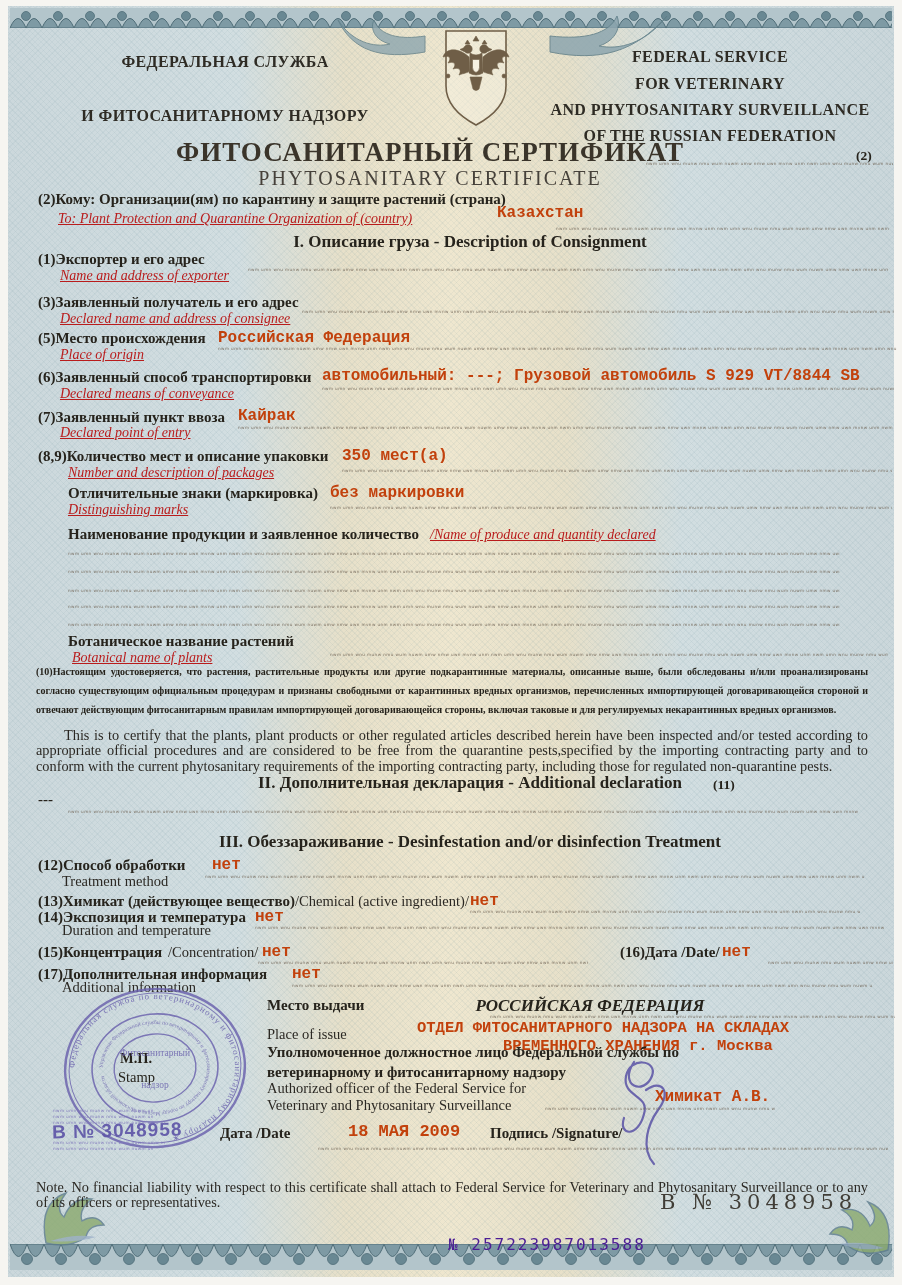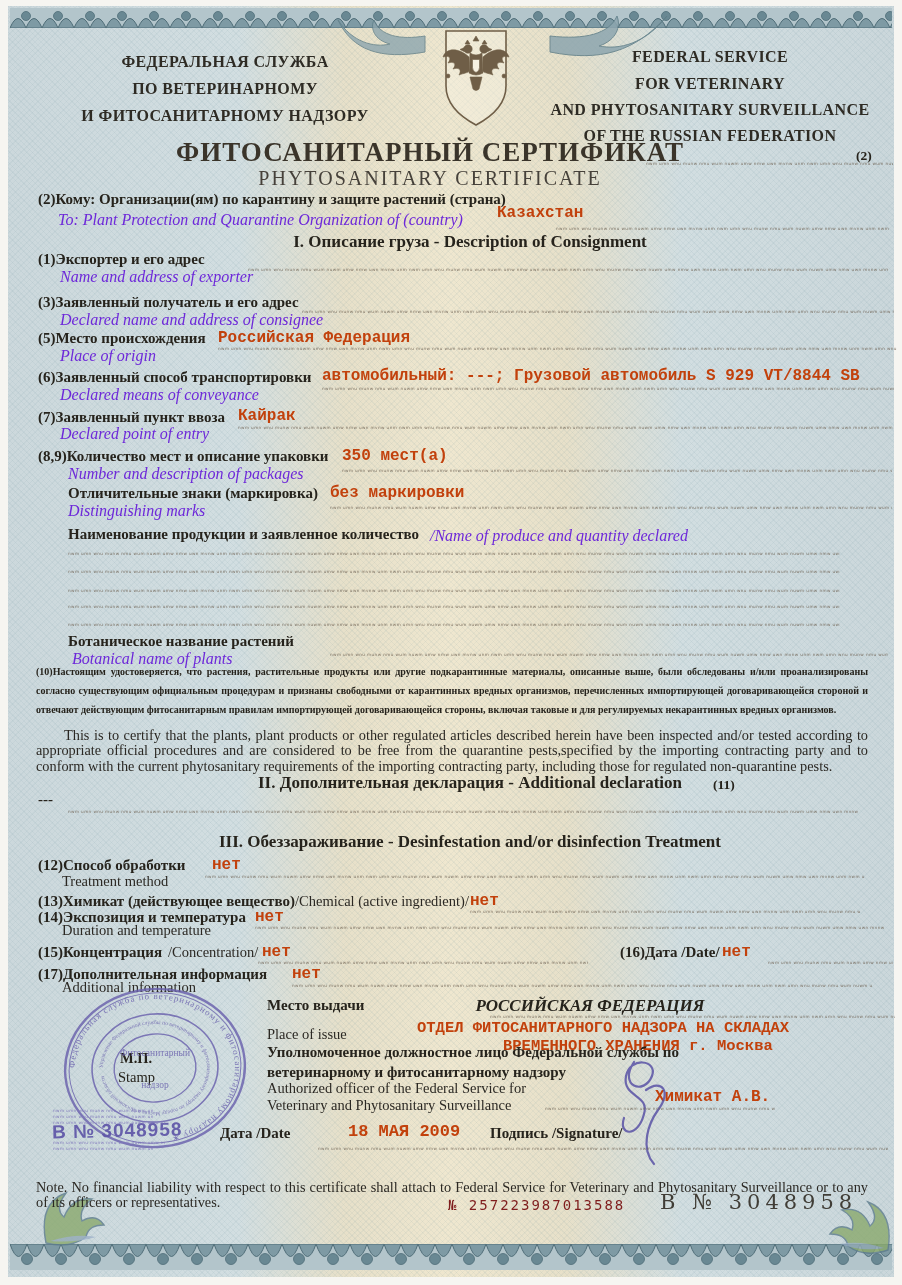--- a/index.html
+++ b/index.html
@@ -6,35 +6,35 @@
   .page{position:relative;width:902px;height:1285px;background:#f6f5f1;overflow:hidden;
         font-family:"Liberation Serif",serif;}
   .sheet{position:absolute;left:8px;top:6px;right:8px;bottom:8px;
     background:linear-gradient(90deg,#ccd8dc 0%,#d2dee1 26%,#e7e0c9 38%,#efe7cf 50%,#e7e0c9 63%,#d2dee1 76%,#cbd7db 100%);}
   .sheet::before{content:"";position:absolute;inset:0;
     background:repeating-linear-gradient(45deg,rgba(96,138,150,.08) 0 1px,transparent 1px 4px);}
   .sheet::after{content:"";position:absolute;inset:0;
     background:repeating-linear-gradient(-45deg,rgba(96,138,150,.07) 0 1px,transparent 1px 4px);}
   .abs{position:absolute;}
   .lab{font-family:"Liberation Serif",serif;font-weight:700;font-size:15px;color:#26231c;white-space:nowrap;}
-  .sub{font-family:"Liberation Serif",serif;font-style:italic;font-size:16px;color:#6d28d9;white-space:nowrap;}
+  .sub{font-family:"Liberation Serif",serif;font-style:italic;font-size:14px;color:#b91c1c;white-space:nowrap;text-decoration:underline;}
   .subu{font-family:"Liberation Serif",serif;font-size:14.5px;color:#2b2823;white-space:nowrap;}
   .val{font-family:Liberation Mono, monospace;font-weight:700;font-size:16px;color:#c2410c;white-space:nowrap;}
   .h-sec{font-family:"Liberation Serif",serif;font-weight:700;font-size:17px;color:#26231c;text-align:center;}
   .hdr{font-family:"Liberation Serif",serif;font-weight:700;font-size:16px;color:#2e2b24;letter-spacing:.4px;text-align:center;white-space:nowrap;}
   .title-ru{font-family:"Liberation Serif",serif;font-weight:700;font-size:27px;color:#3a342a;letter-spacing:1px;text-align:center;white-space:nowrap;}
   .title-en{font-family:"Liberation Serif",serif;font-size:20px;color:#46413a;letter-spacing:2px;text-align:center;white-space:nowrap;}
   .para{font-family:"Liberation Serif",serif;font-weight:700;font-size:10px;line-height:19px;color:#26231c;text-align:justify;}
   .para-en{font-family:"Liberation Serif",serif;font-size:14.3px;line-height:15.4px;color:#2b2823;text-align:justify;text-indent:28px;}
   .micro{position:absolute;height:5px;overflow:hidden;font-family:"DejaVu Sans",sans-serif;font-size:4.2px;
          letter-spacing:.4px;color:#6e6152;white-space:nowrap;opacity:.85;}
   .micro.violet{color:#8179bd;opacity:.95;}
   .serial-violet{font-family:"Liberation Sans",sans-serif;font-weight:700;font-size:19px;color:#5f56a8;
          letter-spacing:1px;transform:rotate(-1.3deg);opacity:.92;white-space:nowrap;}
-  .mono-num{font-family:"DejaVu Sans Mono",monospace;font-size:14px;color:#7f1d1d;letter-spacing:2px;white-space:nowrap;}
+  .mono-num{font-family:"DejaVu Sans Mono",monospace;font-size:16px;color:#4c1d95;letter-spacing:2px;white-space:nowrap;margin-top:38px;}
   .blank-serial{font-family:"DejaVu Serif",serif;font-size:21px;color:#403d36;letter-spacing:5px;white-space:nowrap;}
   .place-it{font-family:"Liberation Serif",serif;font-weight:700;font-style:italic;font-size:17px;color:#26231c;white-space:nowrap;}
   .officer-wrap{font-family:"Liberation Serif",serif;font-weight:700;font-size:15px;color:#26231c;line-height:20px;}
 </style>
 </head>
 <body>
 
 <div class="page">
   <div class="sheet"></div>
 
@@ -89,21 +89,20 @@
       <path d="M33 31 C22 21 10 22 7 31 C13 29 16 32 12 37 C18 35 21 38 17 43 C23 41 26 44 23 49 C28 47 32 47 33 45 Z"></path>
       <path d="M47 31 C58 21 70 22 73 31 C67 29 64 32 68 37 C62 35 59 38 63 43 C57 41 54 44 57 49 C52 47 48 47 47 45 Z"></path>
       <path d="M34 51 L46 51 L43 63 Q40 66 37 63 Z"></path>
       <circle cx="12" cy="50" r="2"></circle>
         <circle cx="68" cy="50" r="2"></circle>
       <path d="M36.5 33.5 h7 v8 q0 3.5 -3.5 5 q-3.5 -1.5 -3.5 -5 Z" fill="#f6f1e2"></path>
     </g>
   </svg>
 
   <div class="abs hdr" style="left:50px;top:53px;width:350px">ФЕДЕРАЛЬНАЯ СЛУЖБА</div>
-  <div class="abs hdr" style="left:50px;top:80px;width:350px">ПО ВЕТЕРИНАРНОМУ</div>
   <div class="abs hdr" style="left:50px;top:107px;width:350px">И ФИТОСАНИТАРНОМУ НАДЗОРУ</div>
   <div class="abs hdr" style="left:530px;top:48px;width:360px">FEDERAL SERVICE</div>
   <div class="abs hdr" style="left:530px;top:75px;width:360px">FOR VETERINARY</div>
   <div class="abs hdr" style="left:530px;top:101px;width:360px">AND PHYTOSANITARY SURVEILLANCE</div>
   <div class="abs hdr" style="left:530px;top:127px;width:360px">OF THE RUSSIAN FEDERATION</div>
 
   <div class="abs title-ru" style="left:120px;top:137px;width:620px">ФИТОСАНИТАРНЫЙ СЕРТИФИКАТ</div>
   <div class="abs lab" style="left:856px;top:148px;font-size:13.5px">(2)</div>
   <div class="abs title-en" style="left:120px;top:167px;width:620px">PHYTOSANITARY CERTIFICATE</div>
 

